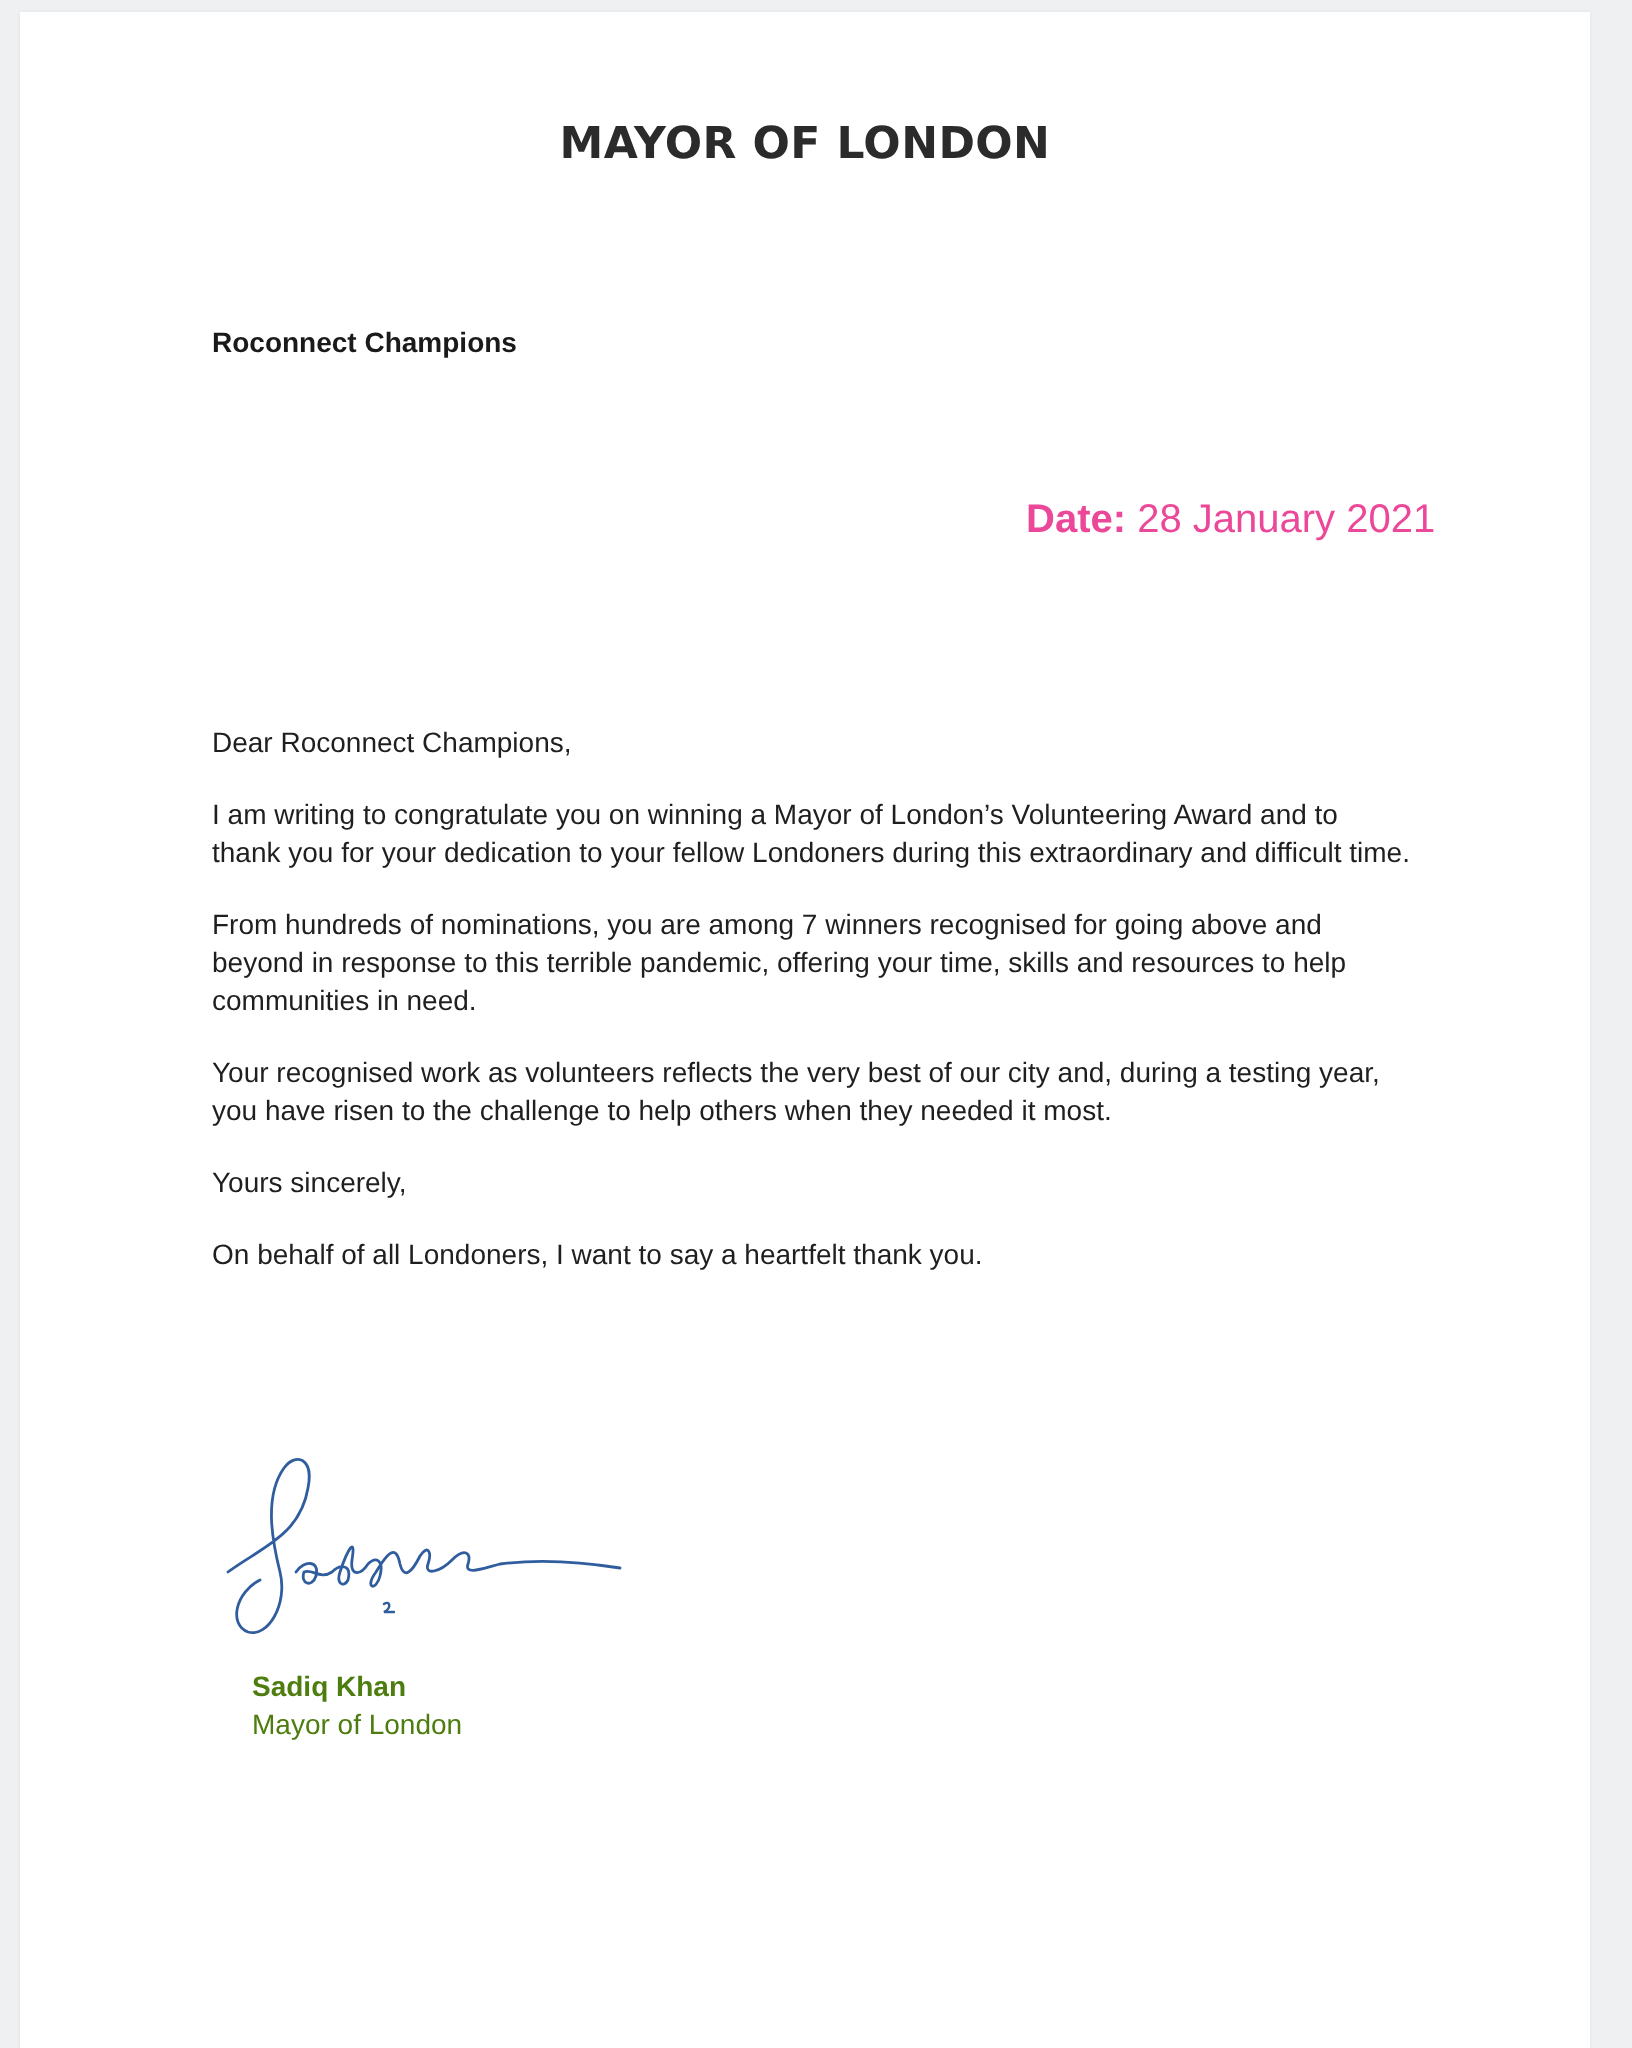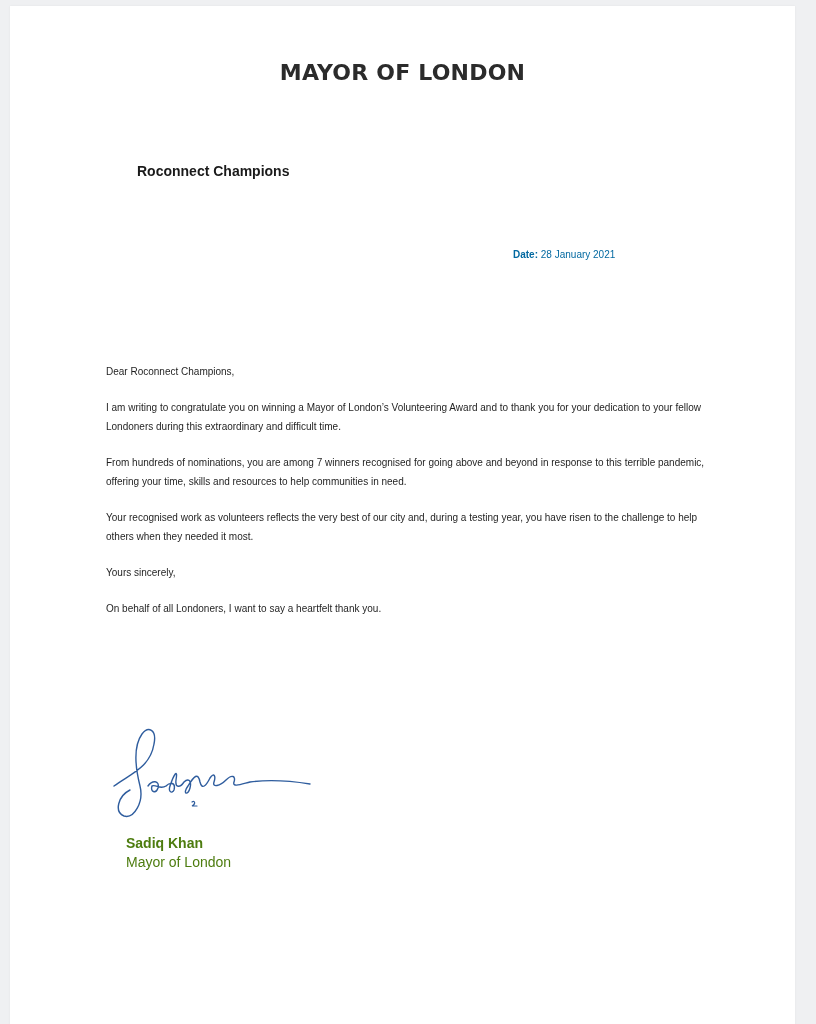--- a/index.html
+++ b/index.html
@@ -32,36 +32,35 @@
     letter-spacing: 0.2px;
     color: #2b2b2b;
   }
   .recipient {
     position: absolute;
     left: 96px;
     top: 157px;
     font-weight: bold;
     font-size: 14px;
     color: #1a1a1a;
-    margin-left: 31px;
   }
   .date {
     position: absolute;
     left: 503px;
     top: 243px;
-    font-size: 10px;
-    color: #0369a1;
+    font-size: 20px;
+    color: #ec4899;
   }
   .date .lbl { font-weight: bold; }
   .body {
     position: absolute;
     left: 96px;
     top: 356px;
     width: 600px;
-    font-size: 10px;
+    font-size: 14px;
     line-height: 19px;
     color: #1f1f1f;
   }
   .body p { margin: 0 0 17px 0; }
   .sig {
     position: absolute;
     left: 100px;
     top: 718px;
     width: 210px;
     height: 100px;

